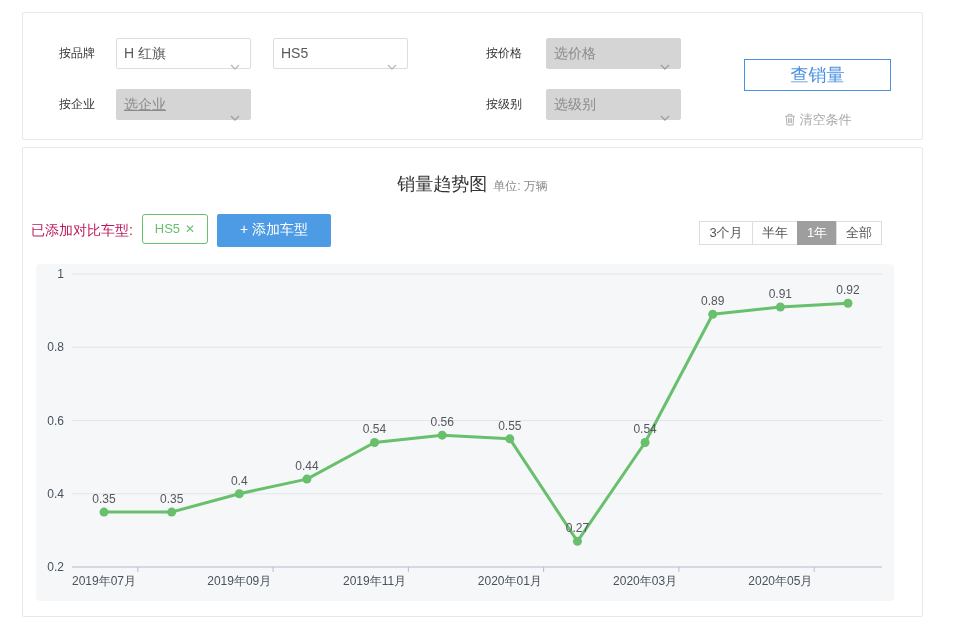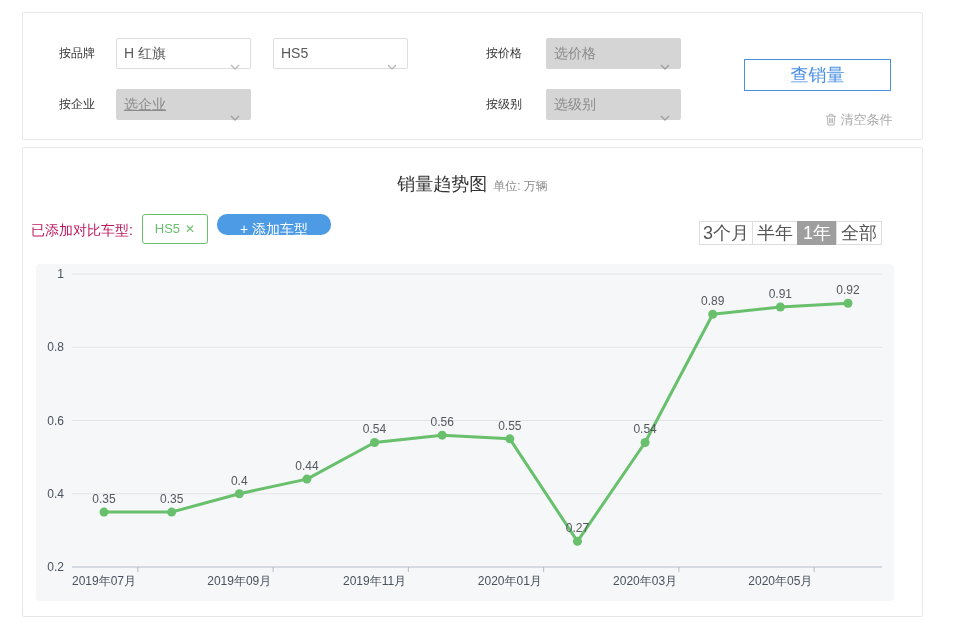--- a/index.html
+++ b/index.html
@@ -11,35 +11,35 @@
   #filter-card{top:12px;height:128px;}
   #chart-card{top:147px;height:470px;}
   .flabel{position:absolute;font-size:12px;color:#333;line-height:14px;}
   .select{position:absolute;width:135px;height:31px;border:1px solid #ddd;border-radius:2px;background:#fff;
           font-size:14px;color:#5a5a5a;line-height:29px;padding-left:7px;cursor:pointer;}
   .select .chev{position:absolute;right:10px;top:12px;}
   .select.disabled{background:#d5d5d5;border-color:#d5d5d5;color:#8b8b8b;cursor:default;}
   .query-btn{position:absolute;left:721px;top:46px;width:147px;height:32px;background:#fff;
              border:1px solid var(--accent);border-radius:0;color:var(--accent);font-size:18px;
              line-height:30px;text-align:center;cursor:pointer;}
-  .clear-row{position:absolute;left:762px;top:98px;width:147px;text-align:center;font-size:13px;
+  .clear-row{position:absolute;left:721px;top:98px;width:147px;text-align:center;font-size:13px;
              color:#a9a9a9;cursor:pointer;}
   .clear-row svg{vertical-align:-2px;margin-right:4px;}
   .title-row{position:absolute;left:0;top:24px;width:100%;text-align:center;}
   .title{font-size:18px;color:#333;}
   .unit{font-size:12px;color:#8a8a8a;margin-left:6px;}
   .cmp-label{position:absolute;left:8px;top:74px;font-size:14px;color:#be185d;}
   .tag{position:absolute;left:119px;top:66px;width:66px;height:30px;border:1px solid var(--green);
        border-radius:3px;background:#fff;color:var(--green);font-size:13px;line-height:28px;
        text-align:center;cursor:pointer;}
   .tag .x{margin-left:5px;font-size:12px;}
-  .add-btn{position:absolute;left:194px;top:66px;width:114px;height:21px;background:var(--btn-blue);
-           border:none;border-radius:10px;color:#fff;font-size:14px;text-align:center;line-height:30px;cursor:pointer;}
+  .add-btn{position:absolute;left:194px;top:66px;width:114px;height:33px;background:var(--btn-blue);
+           border:none;border-radius:2px;color:#fff;font-size:14px;text-align:center;line-height:30px;cursor:pointer;}
   .seg-group{position:absolute;left:676px;top:73px;height:24px;}
-  .seg{float:left;height:24px;border:1px solid #ddd;background:#fff;color:#555;font-size:18px;
+  .seg{float:left;height:24px;border:1px solid #ddd;background:#fff;color:#555;font-size:13px;
        line-height:22px;text-align:center;margin-left:-1px;cursor:pointer;}
   .seg:first-child{margin-left:0;}
   .seg.selected{background:var(--seg-gray);border-color:var(--seg-gray);color:#fff;}
   .seg.w1{width:54px}.seg.w2{width:46px}.seg.w3{width:40px}.seg.w4{width:46px}
   .plot{position:absolute;left:13px;top:116px;width:858px;height:337px;background:#f6f7f8;border-radius:4px;}
   .plot svg{display:block;}
   .u{text-decoration:underline;}
 </style>
 </head>
 <body>

